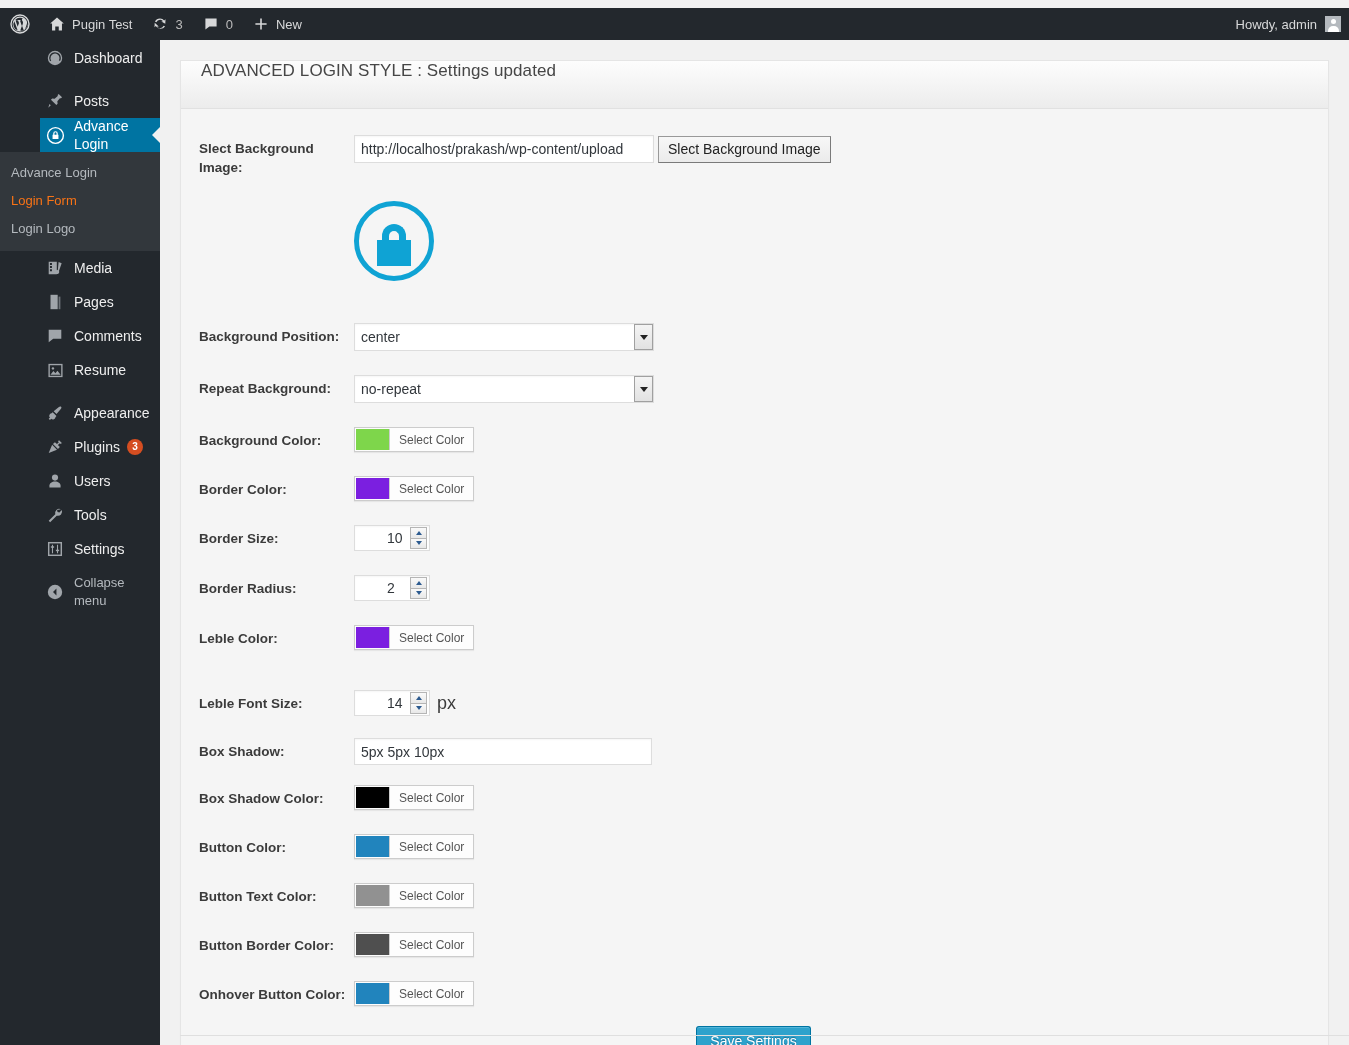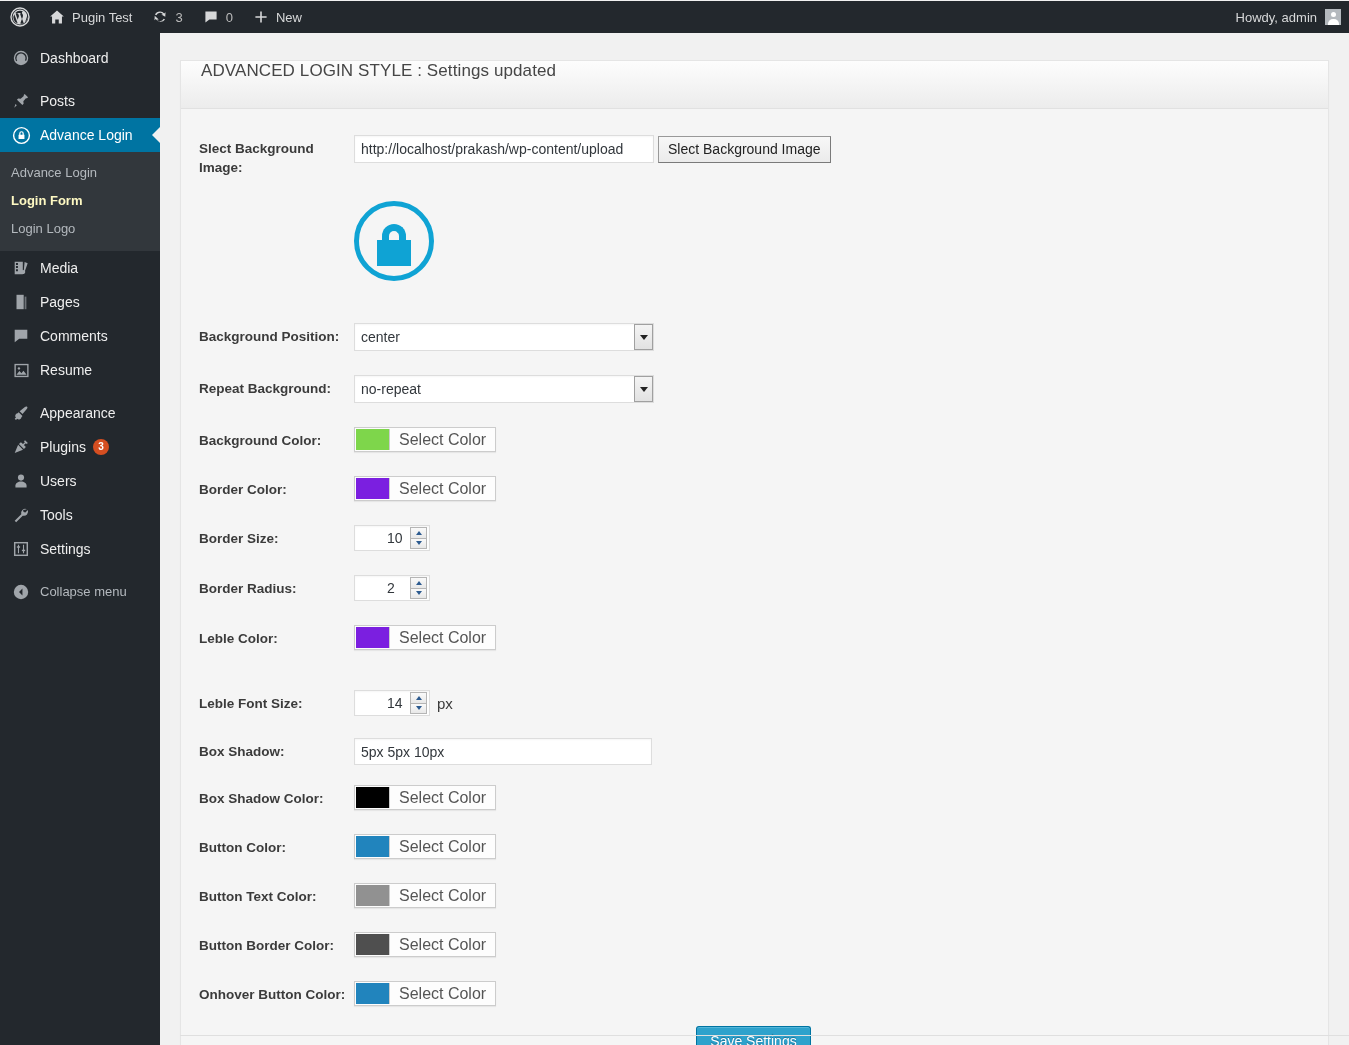--- a/index.html
+++ b/index.html
@@ -7,21 +7,21 @@
     margin: 0; padding: 0;
     width: 1349px; height: 1045px;
     overflow: hidden;
     background: #f1f1f1;
     font-family: "Liberation Sans", sans-serif;
     -webkit-font-smoothing: antialiased;
   }
 
   
   #adminbar {
-    position: absolute; top: 1px; left: 0;
+    position: absolute; top: 8px; left: 0;
     width: 1349px; height: 32px;
     background: #23282d;
     color: #eee;
     font-size: 13px;
     display: flex;
     align-items: center;
     z-index: 50;
   }
   .ab-item {
     display: flex; align-items: center;
@@ -64,25 +64,26 @@
     position: absolute; top: 32px; left: 0;
     width: 160px; height: 1013px;
     background: #23282d;
     font-size: 14px;
     z-index: 40;
   }
   .menu-item {
     position: relative;
     display: flex; align-items: center;
     height: 34px;
-    padding-left: 11px;
+    padding-left: 5px;
     color: #eee;
     cursor: pointer;
     font-weight: 400;
     line-height: 18px;
+    margin-left: 40px;
   }
   .menu-item .mi-icon {
     width: 20px; min-width: 20px;
     margin-right: 9px;
     display: flex; align-items: center; justify-content: center;
     color: #a0a5aa;
     line-height: 0;
   }
   .menu-item.active {
     background: #0074a2;
@@ -100,21 +101,21 @@
   .menu-gap { height: 9px; }
   .submenu { background: #32373c; padding: 7px 0 8px 0; }
   .submenu-item {
     display: block;
     padding: 5px 0 5px 11px;
     font-size: 13px;
     color: #b4b9be;
     cursor: pointer;
     line-height: 18px;
   }
-  .submenu-item.current { color: #fef9c3; font-weight: bold; }
+  .submenu-item.current { color: #f97316; font-weight: normal; }
   .badge {
     display: inline-block;
     background: #d54e21;
     color: #fff;
     font-size: 10px;
     line-height: 16px;
     min-width: 16px;
     height: 16px;
     border-radius: 10px;
     text-align: center;
@@ -266,21 +267,21 @@
   }
   .color-swatch {
     width: 34px;
     border-right: 1px solid #ccc;
     margin: 1px;
     margin-right: 0;
   }
   .color-btn-label {
     display: flex; align-items: center;
     padding: 0 9px;
-    font-size: 16px;
+    font-size: 12px;
     color: #555;
   }
 
   .num-wrap {
     display: inline-flex;
     align-items: stretch;
     height: 26px;
     border: 1px solid #ddd;
     background: #fff;
     box-shadow: inset 0 1px 2px rgba(0,0,0,.04);
@@ -310,21 +311,21 @@
     border-left: 3px solid transparent;
     border-right: 3px solid transparent;
     border-bottom: 4px solid #2c5a8f;
   }
   .caret-down-sm {
     width: 0; height: 0;
     border-left: 3px solid transparent;
     border-right: 3px solid transparent;
     border-top: 4px solid #2c5a8f;
   }
-  .unit-text { font-size: 15px; color: #3b3b3b; margin-left: 7px; }
+  .unit-text { font-size: 18px; color: #3b3b3b; margin-left: 7px; }
 
   #boxshadow-input { width: 298px; height: 27px; }
 
   #save-row {
     display: flex;
     justify-content: center;
     padding: 14px 0 18px 0;
   }
   #save-button {
     background: #2ea2cc;

